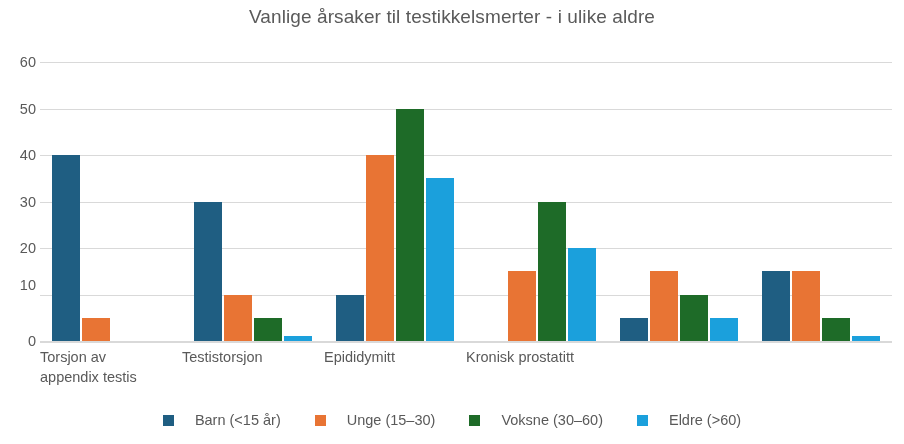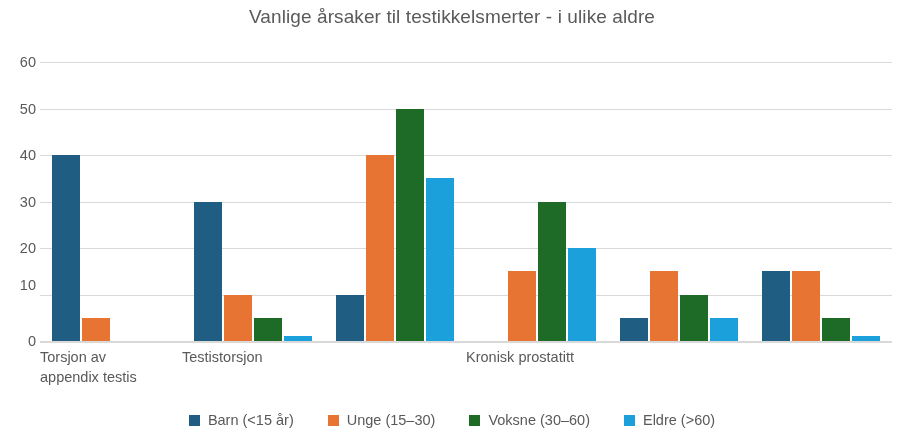--- a/index.html
+++ b/index.html
@@ -118,21 +118,21 @@
     top: 412px;
     width: 904px;
     display: flex;
     justify-content: center;
     align-items: center;
     gap: 34px;
   }
   .legend-item {
     display: flex;
     align-items: center;
-    gap: 8px;
+    gap: 21px;
   }
   .legend-swatch {
     width: 11px;
     height: 11px;
     flex: 0 0 auto;
   }
   .legend-text {
     font-size: 14.5px;
     color: #595959;
     white-space: nowrap;
@@ -202,20 +202,23 @@
     </div>
 
   <div id="x-labels">
       <div class="xcat" style="left: 0px; width: 142px;">
         <div>Torsjon av</div>
         <div>appendix testis</div>
       </div>
       <div class="xcat" style="left: 142px; width: 142px;">
         <div>Testistorsjon</div>
       </div>
+      <div class="xcat" style="left: 284px; width: 142px;">
+        <div>Epididymitt</div>
+      </div>
       <div class="xcat" style="left: 426px; width: 142px;">
         <div>Kronisk prostatitt</div>
       </div>
     </div>
 
   <div id="legend">
       <div class="legend-item">
         <span class="legend-swatch" style="background: rgb(31, 94, 130);"></span>
         <span class="legend-text">Barn (&lt;15 år)</span>
       </div>

